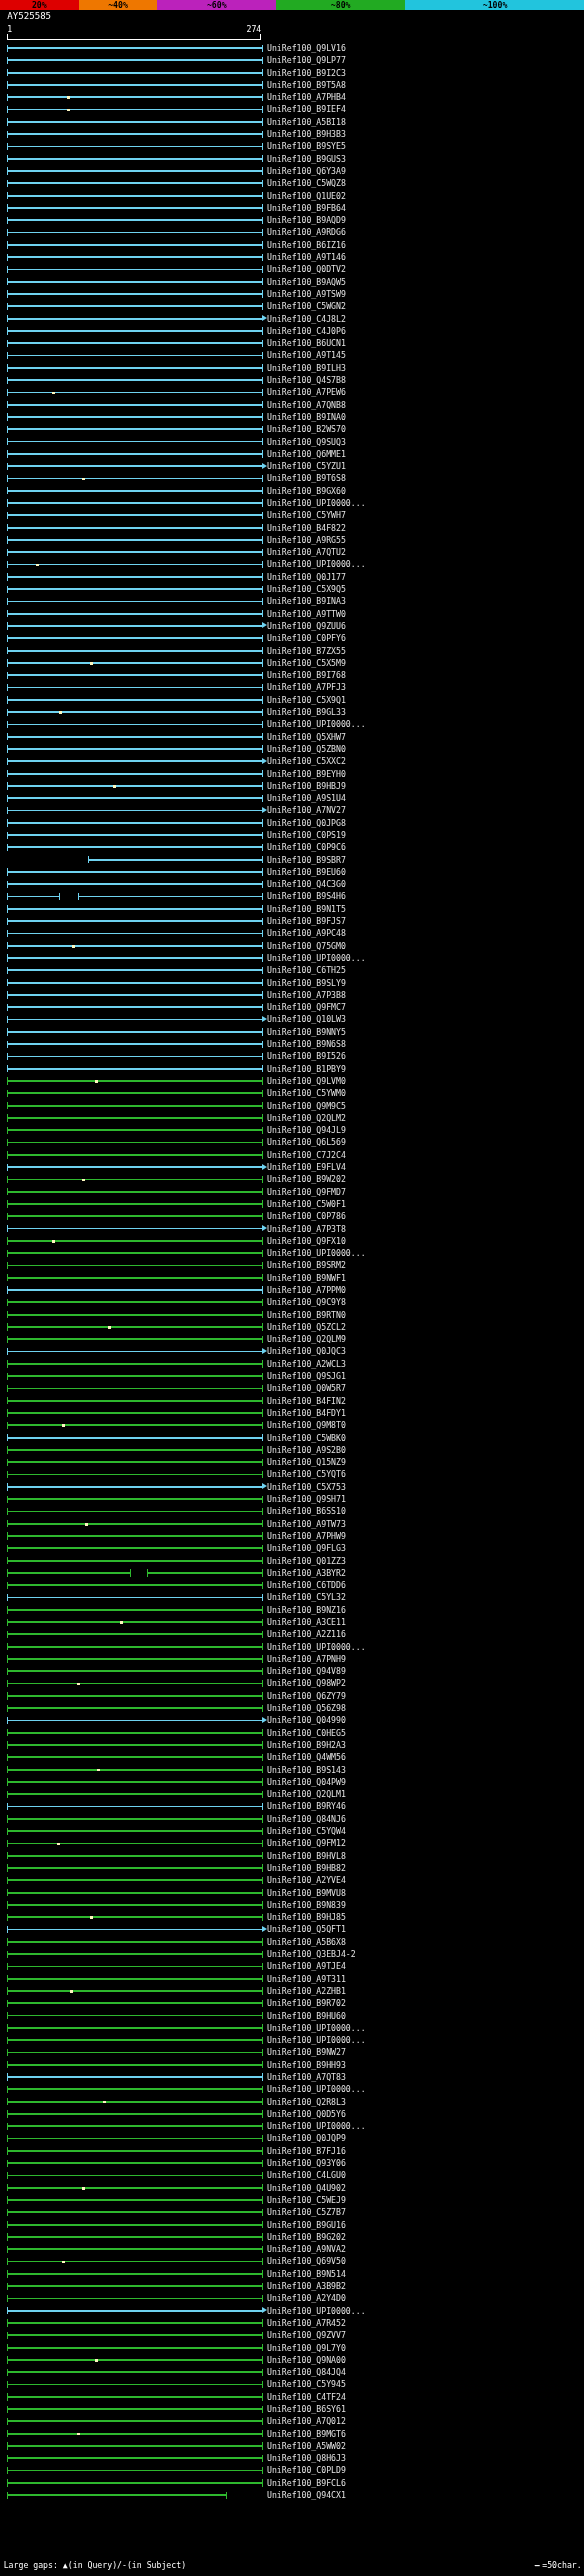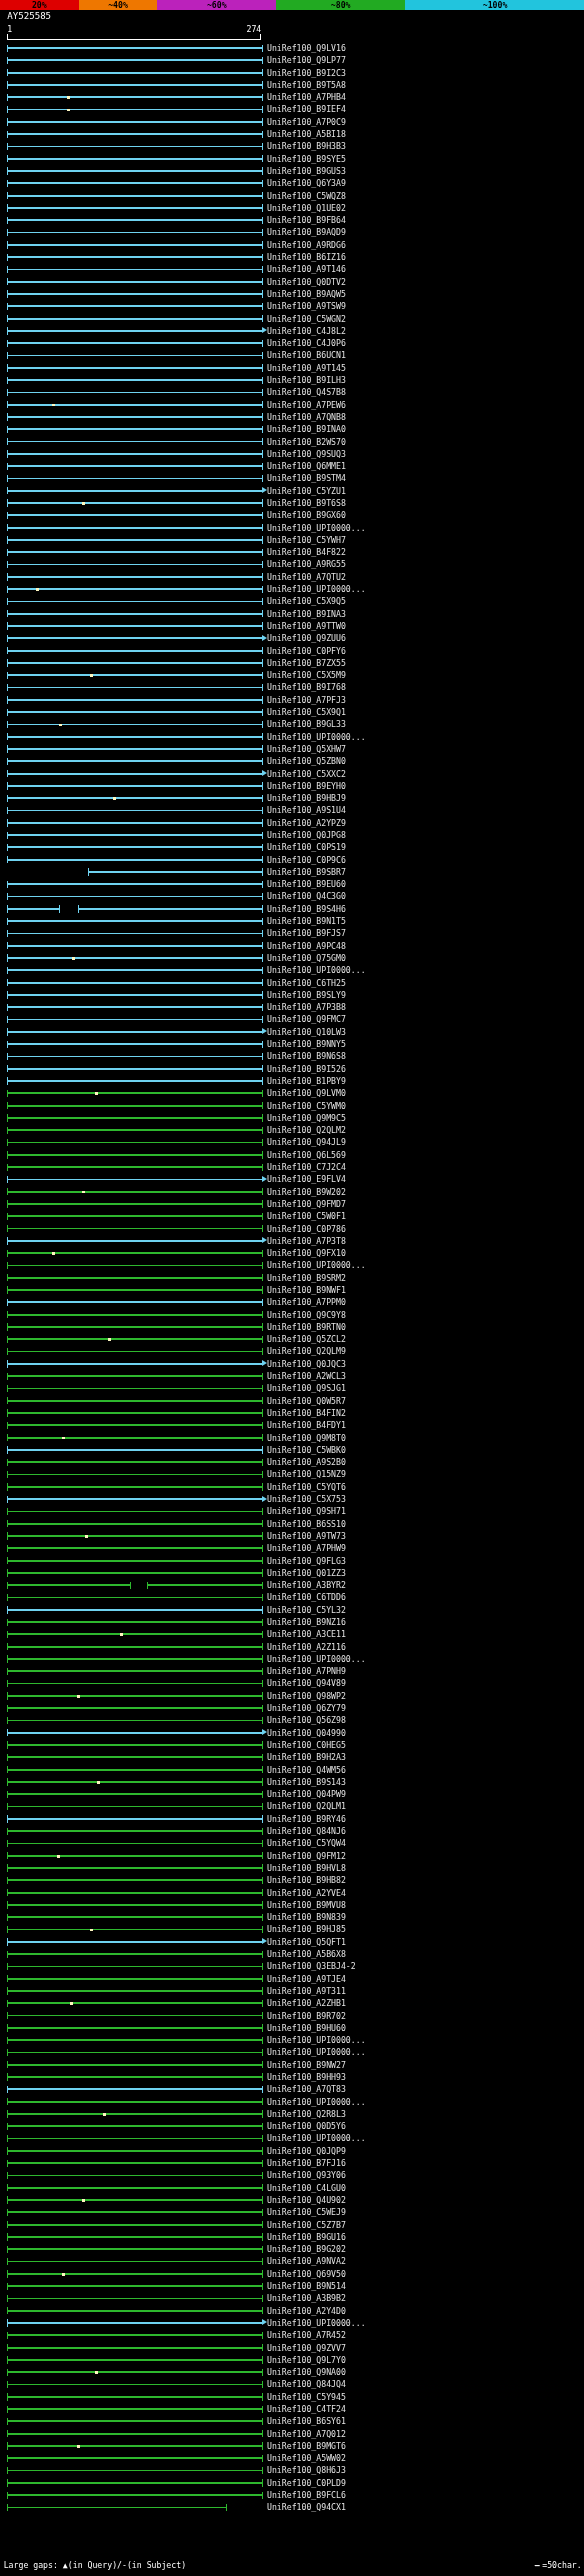--- a/index.html
+++ b/index.html
@@ -107,26 +107,20 @@
         <div class="track">
           <div class="seg" style="left: 0px; width: 254px; color: rgb(111, 210, 240);"></div>
           <i class="dot" style="left: 60px; background: rgb(253, 246, 192);"></i>
         </div>
         <div class="lbl">UniRef100_B9IEF4</div>
       </div>
       <div class="row">
         <div class="track">
           <div class="seg" style="left: 0px; width: 254px; color: rgb(111, 210, 240);"></div>
         </div>
-        <div class="lbl">UniRef100_A7P0C9</div>
-      </div>
-      <div class="row">
-        <div class="track">
-          <div class="seg" style="left: 0px; width: 254px; color: rgb(111, 210, 240);"></div>
-        </div>
         <div class="lbl">UniRef100_A5BI18</div>
       </div>
       <div class="row">
         <div class="track">
           <div class="seg" style="left: 0px; width: 254px; color: rgb(111, 210, 240);"></div>
         </div>
         <div class="lbl">UniRef100_B9H3B3</div>
       </div>
       <div class="row">
         <div class="track">
@@ -281,26 +275,20 @@
         <div class="lbl">UniRef100_Q9SUQ3</div>
       </div>
       <div class="row">
         <div class="track">
           <div class="seg" style="left: 0px; width: 254px; color: rgb(111, 210, 240);"></div>
         </div>
         <div class="lbl">UniRef100_Q6MME1</div>
       </div>
       <div class="row">
         <div class="track">
-          <div class="seg" style="left: 0px; width: 254px; color: rgb(111, 210, 240);"></div>
-        </div>
-        <div class="lbl">UniRef100_B9STM4</div>
-      </div>
-      <div class="row">
-        <div class="track">
           <div class="seg no-r" style="left: 0px; width: 254px; color: rgb(111, 210, 240);"></div>
           <i class="tri" style="border-left-color: rgb(111, 210, 240);"></i>
         </div>
         <div class="lbl">UniRef100_C5YZU1</div>
       </div>
       <div class="row">
         <div class="track">
           <div class="seg" style="left: 0px; width: 254px; color: rgb(111, 210, 240);"></div>
           <i class="dot" style="left: 75px; background: rgb(253, 246, 192);"></i>
         </div>
@@ -346,20 +334,26 @@
         <div class="track">
           <div class="seg" style="left: 0px; width: 254px; color: rgb(111, 210, 240);"></div>
           <i class="dot" style="left: 29px; background: rgb(253, 246, 192);"></i>
         </div>
         <div class="lbl">UniRef100_UPI0000...</div>
       </div>
       <div class="row">
         <div class="track">
           <div class="seg" style="left: 0px; width: 254px; color: rgb(111, 210, 240);"></div>
         </div>
+        <div class="lbl">UniRef100_Q0J177</div>
+      </div>
+      <div class="row">
+        <div class="track">
+          <div class="seg" style="left: 0px; width: 254px; color: rgb(111, 210, 240);"></div>
+        </div>
         <div class="lbl">UniRef100_C5X9Q5</div>
       </div>
       <div class="row">
         <div class="track">
           <div class="seg" style="left: 0px; width: 254px; color: rgb(111, 210, 240);"></div>
         </div>
         <div class="lbl">UniRef100_B9INA3</div>
       </div>
       <div class="row">
         <div class="track">
@@ -457,23 +451,24 @@
         <div class="lbl">UniRef100_B9HBJ9</div>
       </div>
       <div class="row">
         <div class="track">
           <div class="seg" style="left: 0px; width: 254px; color: rgb(111, 210, 240);"></div>
         </div>
         <div class="lbl">UniRef100_A9S1U4</div>
       </div>
       <div class="row">
         <div class="track">
-          <div class="seg" style="left: 0px; width: 254px; color: rgb(111, 210, 240);"></div>
-        </div>
-        <div class="lbl">UniRef100_A2YPZ9</div>
+          <div class="seg no-r" style="left: 0px; width: 254px; color: rgb(111, 210, 240);"></div>
+          <i class="tri" style="border-left-color: rgb(111, 210, 240);"></i>
+        </div>
+        <div class="lbl">UniRef100_A7NV27</div>
       </div>
       <div class="row">
         <div class="track">
           <div class="seg" style="left: 0px; width: 254px; color: rgb(111, 210, 240);"></div>
         </div>
         <div class="lbl">UniRef100_Q0JPG8</div>
       </div>
       <div class="row">
         <div class="track">
           <div class="seg" style="left: 0px; width: 254px; color: rgb(111, 210, 240);"></div>

